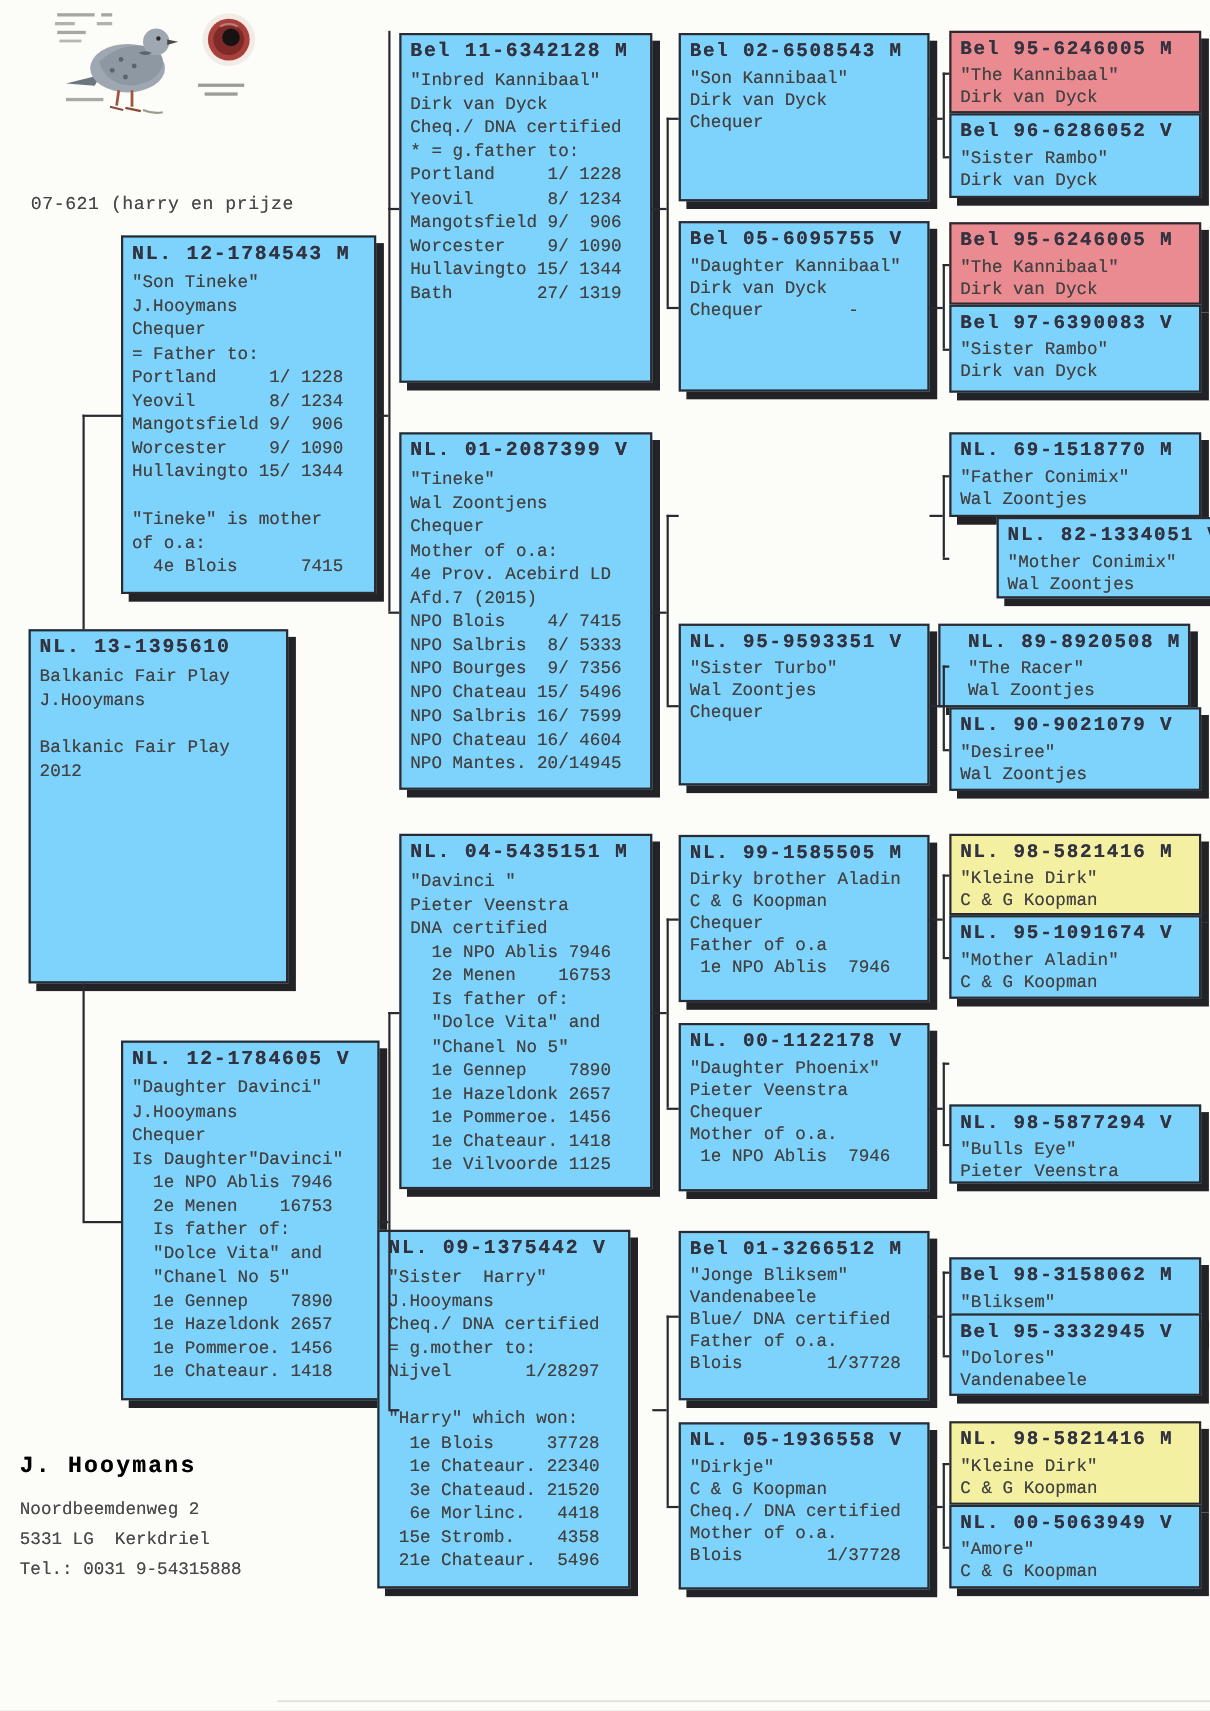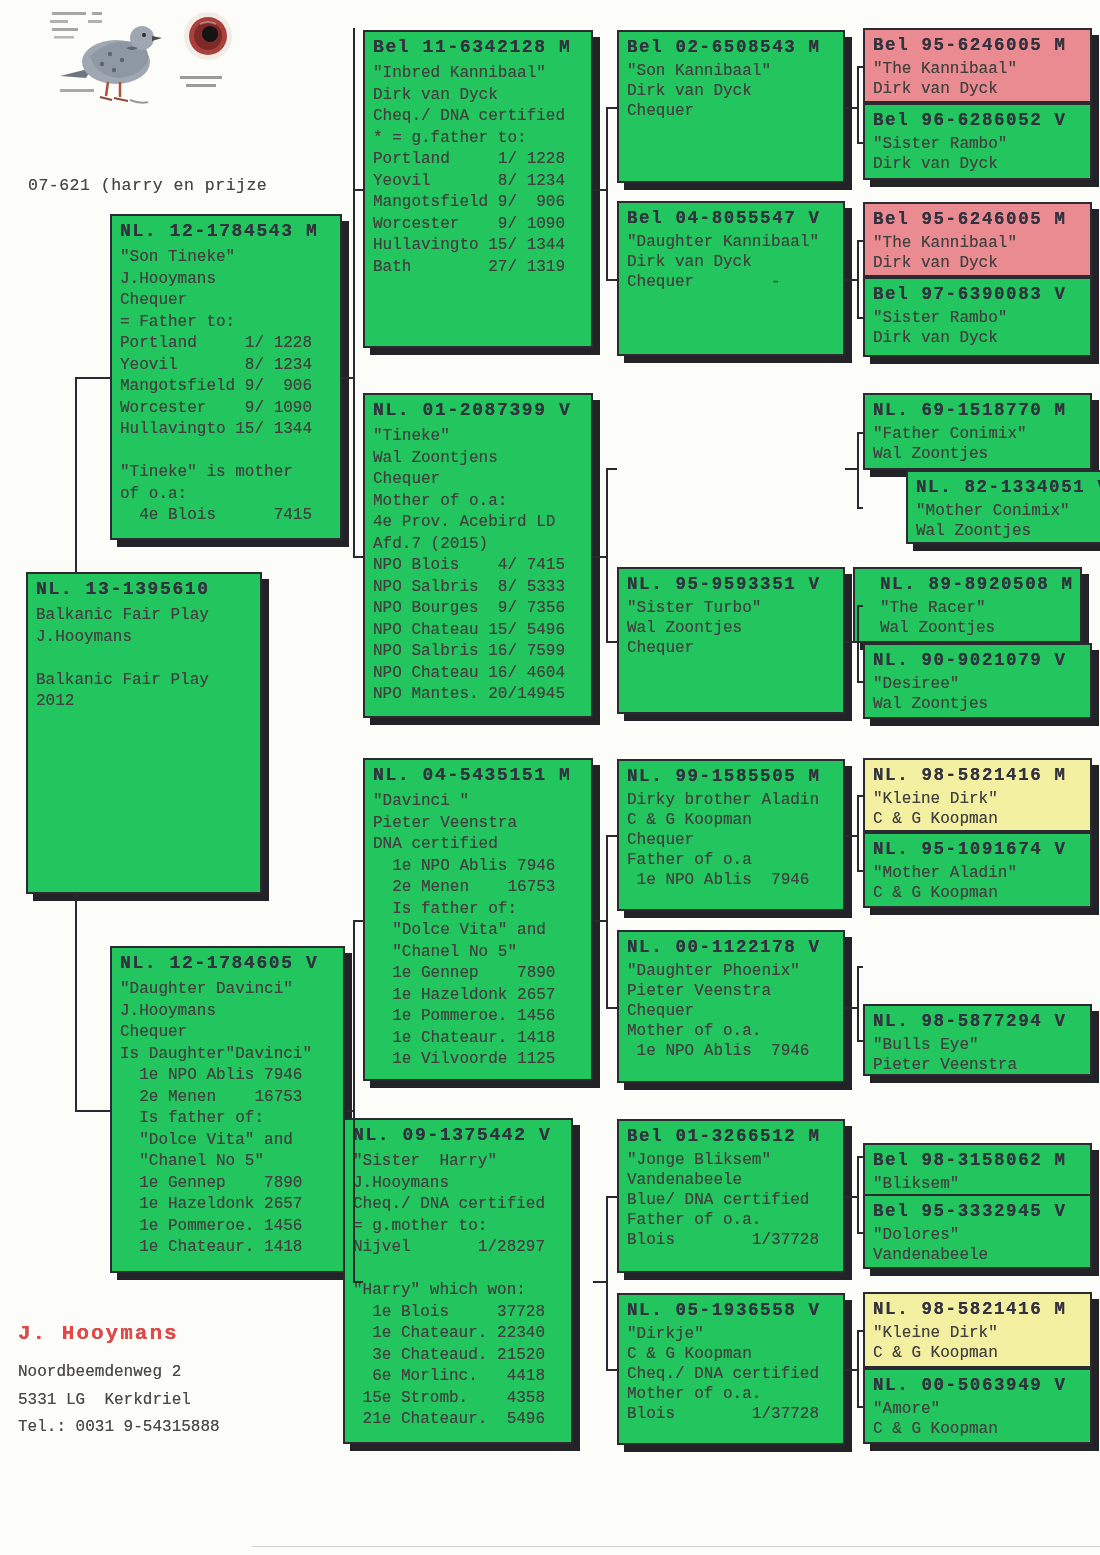--- a/index.html
+++ b/index.html
@@ -7,21 +7,21 @@
     position:relative;
     width:1100px;height:1555px;
     background:#fcfcf8;
     overflow:hidden;
     font-family:"Liberation Mono","DejaVu Sans Mono",monospace;
     color:#413f3f;
   }
   
   .box{
     position:absolute;
-    background:#22c55e;
+    background:#7dd3fc;
     border:2px solid #2b2a30;
     box-shadow:7px 7px 0 #232226;
     padding:5px 8px 4px 8px;
     box-sizing:border-box;
     overflow:hidden;
   }
   .box.pink{background:#e98b91;}
   .box.yellow{background:#f4f0a2;}
   .ring{
     font-weight:bold;
@@ -46,21 +46,21 @@
   
   .seg{position:absolute;background:#2a2930;}
   
   .note{
     position:absolute;left:28px;top:176px;
     font-size:16.5px;letter-spacing:.5px;color:#474546;
     white-space:pre;text-shadow:0 0 .6px rgba(70,68,68,.6);
   }
   .footer{position:absolute;left:18px;top:1322px;}
   .footer .fname{
-    font-weight:bold;font-size:21px;letter-spacing:2px;color:#ef4444;
+    font-weight:bold;font-size:21px;letter-spacing:2px;color:#000000;
     white-space:pre;margin:0 0 14px 0;text-shadow:0 0 .5px rgba(40,40,60,.8);
   }
   .footer .fline{
     font-size:16px;line-height:27.5px;color:#4a4848;white-space:pre;
     text-shadow:0 0 .6px rgba(70,68,68,.65);margin:0;
   }
   .rule-bottom{
     position:absolute;left:252px;top:1546px;width:848px;height:1px;
     background:#d2d2cf;
   }
@@ -219,21 +219,21 @@
  15e Stromb.    4358
  21e Chateaur.  5496</pre>
     </div>
     <div class="box small" style="left: 617px; top: 30px; width: 228px; height: 153px;">
       <div class="ring">Bel 02-6508543 M</div>
       <pre class="lines">"Son Kannibaal"
 Dirk van Dyck
 Chequer</pre>
     </div>
     <div class="box small" style="left: 617px; top: 201px; width: 228px; height: 155px;">
-      <div class="ring">Bel 04-8055547 V</div>
+      <div class="ring">Bel 05-6095755 V</div>
       <pre class="lines">"Daughter Kannibaal"
 Dirk van Dyck
 Chequer        -</pre>
     </div>
     <div class="box small" style="left: 617px; top: 567px; width: 228px; height: 147px;">
       <div class="ring">NL. 95-9593351 V</div>
       <pre class="lines">"Sister Turbo"
 Wal Zoontjes
 Chequer</pre>
     </div>

